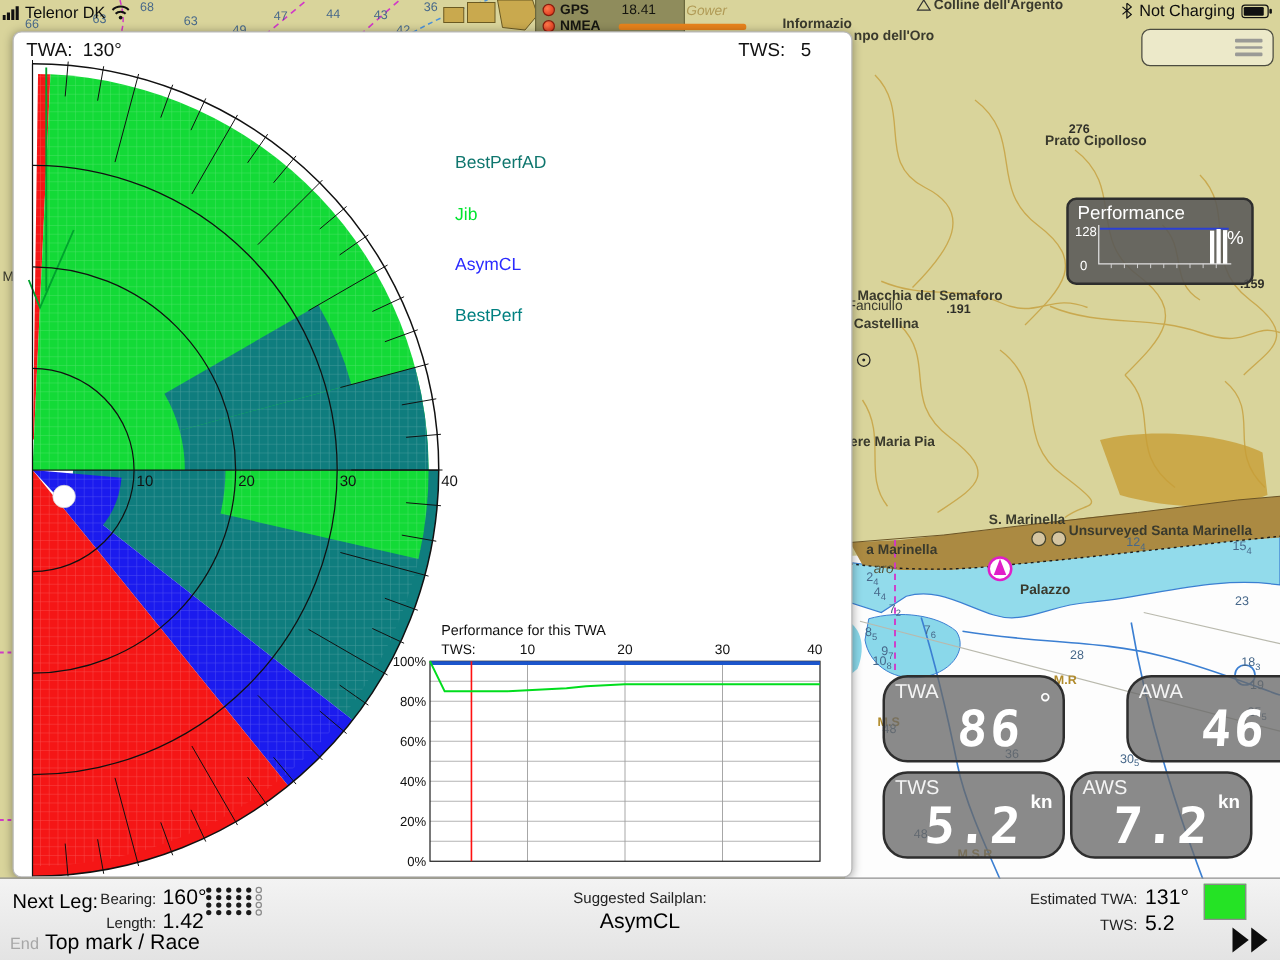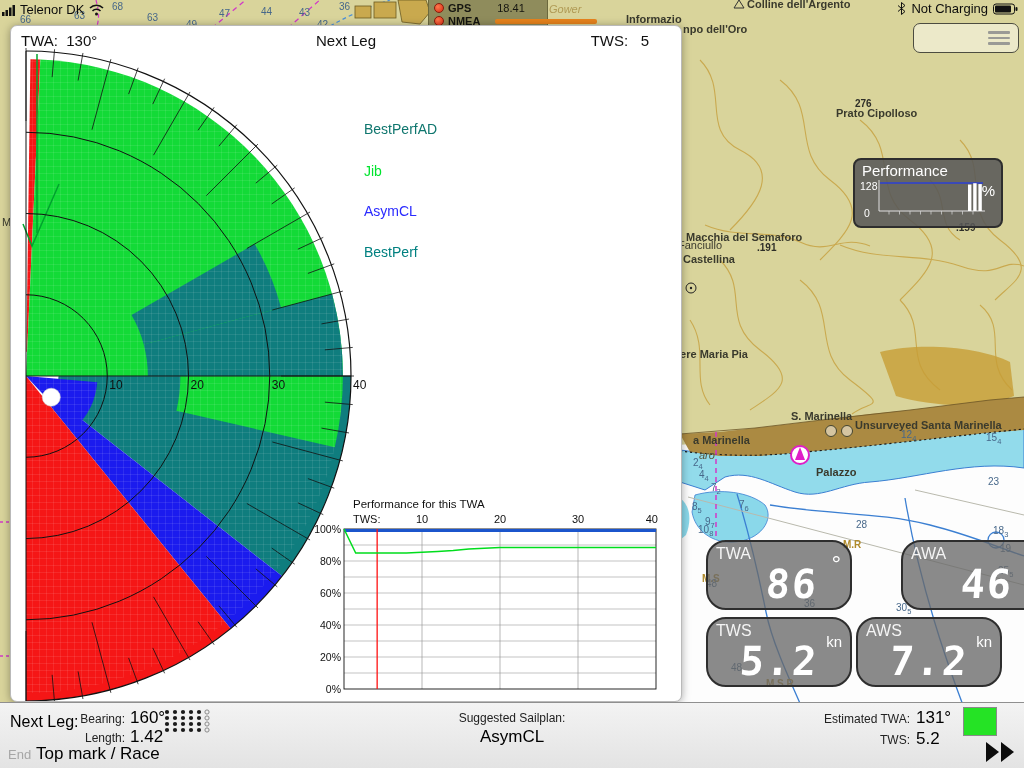--- a/index.html
+++ b/index.html
@@ -47,21 +47,21 @@
   
   .inst{position:absolute;width:142px;height:66px;background:rgba(105,105,105,0.78);border:2px solid #2e2e2e;
         border-radius:20px;z-index:6;color:#fff;}
   #inst0{left:706px;top:540px;} #inst1{left:856px;top:540px;margin-left:45px;}
   #inst2{left:706px;top:617px;} #inst3{left:856px;top:617px;}
   .inst .ilabel{position:absolute;left:8px;top:3px;font-size:16px;color:#f4f4f4;}
   .inst .ivalue{position:absolute;right:32px;bottom:1px;font:bold 40px "DejaVu Sans Mono",monospace;
                 transform:skewX(-4deg);letter-spacing:2px;}
   .inst .iunit{position:absolute;right:8px;font-size:15px;}
   .inst .iunit.deg{font-size:24px;top:8px;right:9px;}
-  .inst .iunit.kn{top:14px;}
+  .inst .iunit.kn{top:14px;font-weight:bold;}
 
   
   #polar-panel{position:absolute;left:10px;top:25px;width:670px;height:675px;background:#fff;
                border:1px solid #b9b9b9;border-radius:7px;box-shadow:0 1px 8px rgba(0,0,0,0.35);z-index:10;}
   #polar-panel .hdr{position:absolute;top:6px;font-size:15px;color:#111;}
   #hdr-twa{left:10px;} #hdr-title{left:0;width:100%;text-align:center;} #hdr-tws{right:32px;}
   #polar-svg{position:absolute;left:0;top:0;}
   #legend{position:absolute;left:353px;top:0;z-index:11;}
   .legend-item{position:absolute;font-size:14px;white-space:nowrap;}
 
@@ -160,21 +160,21 @@
     <div class="map-label" style="left: 747px; top: -2px;">Colline dell'Argento</div>
     <div class="map-label" style="left: 626px; top: 13px;">Informazio</div>
     <div class="map-label" style="left: 683px; top: 23px;">npo dell'Oro</div>
     <div class="map-label faint" style="left: 549px; top: 3px;">Gower</div>
     <div class="map-label spot" style="left: 855px; top: 98px;">276</div>
     <div class="map-label" style="left: 836px; top: 107px;">Prato Cipolloso</div>
     <div class="map-label" style="left: 686px; top: 231px;">Macchia del Semaforo</div>
     <div class="map-label plain" style="left: 678px; top: 239px;">Fanciullo</div>
     <div class="map-label spot" style="left: 757px; top: 242px;">.191</div>
     <div class="map-label" style="left: 683px; top: 253px;">Castellina</div>
-    <div class="map-label spot" style="left: 956px; top: 222px;">.159</div>
+    <div class="map-label spot" style="left: 992px; top: 222px;">.159</div>
     <div class="map-label" style="left: 677px; top: 348px;">lere Maria Pia</div>
     <div class="map-label" style="left: 791px; top: 410px;">S. Marinella</div>
     <div class="map-label" style="left: 855px; top: 419px;">Unsurveyed Santa Marinella</div>
     <div class="map-label" style="left: 816px; top: 426px; margin-top: 40px;">Palazzo</div>
     <div class="map-label" style="left: 693px; top: 434px;">a Marinella</div>
     <div class="map-label italic" style="left: 699px; top: 449px;">aro</div>
     <div class="map-label mag" style="left: 843px; top: 539px;">M.R</div>
     <div class="map-label mag" style="left: 702px; top: 573px;">M.S</div>
     <div class="map-label mag" style="left: 766px; top: 678px;">M.S.R</div>
     <div class="map-label plain" style="left: 2px; top: 216px;">M</div>
@@ -299,21 +299,20 @@
       <span class="ivalue">7.2</span>
       <span class="iunit kn">kn</span>
     </div>
   </div>
 
 <div id="polar-panel">
   <div class="hdr" id="hdr-twa">
     <span>TWA:</span>&nbsp;
     <span>130°</span>
   </div>
-  <div class="hdr" id="hdr-title">Next Leg</div>
   <div class="hdr" id="hdr-tws">
     <span>TWS:</span>&nbsp;&nbsp;
     <span>5</span>
   </div>
   <svg id="polar-svg" width="670" height="675" viewBox="0 0 670 675">
     <defs>
       <pattern id="mesh" patternUnits="userSpaceOnUse" width="7" height="7">
         <path d="M0,0 H7 M0,0 V7" stroke="rgba(255,255,255,0.22)" stroke-width="0.8"></path>
       </pattern>
     </defs>

